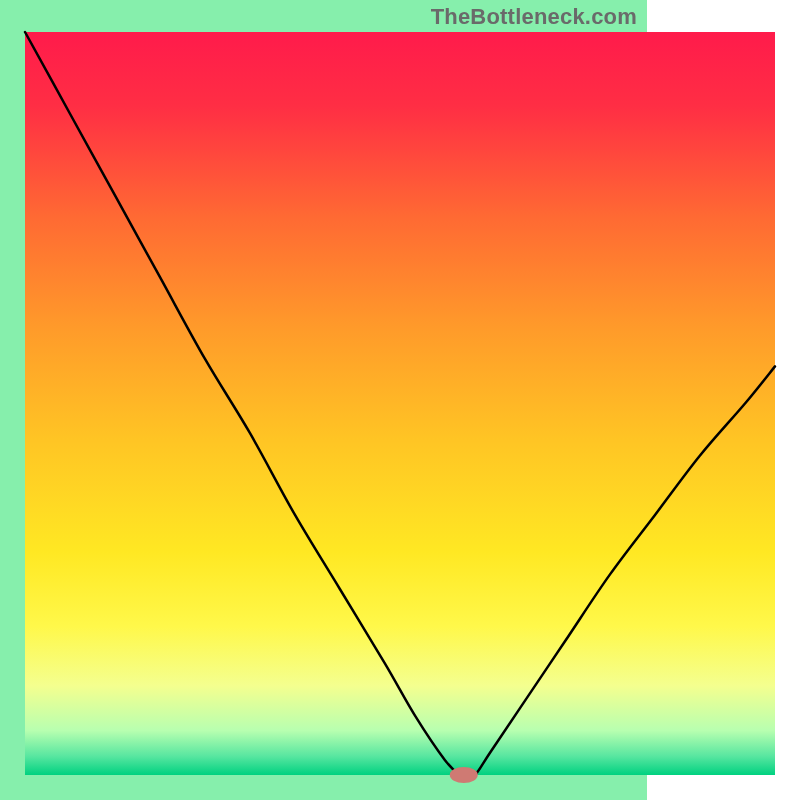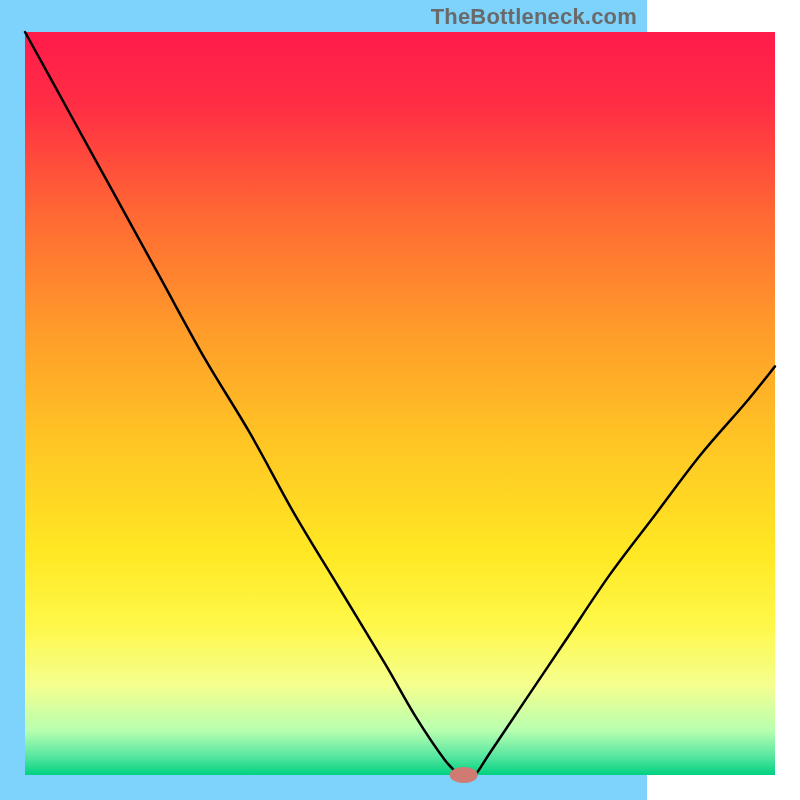--- a/index.html
+++ b/index.html
@@ -5,21 +5,21 @@
   body {
     margin: 0;
     padding: 0;
     background: #fff;
     font-family: Arial, Helvetica, sans-serif;
   }
   .wrap {
     width: 647px;
     height: 800px;
     position: relative;
-    background: #7dd3fc;
+    background: #86efac;
   }
   .watermark {
     position: absolute;
     top: 4px;
     right: 10px;
     font-size: 22px;
     font-weight: 600;
     color: #6a6a6a;
     letter-spacing: 0.2px;
     font-family: Arial, sans-serif;

